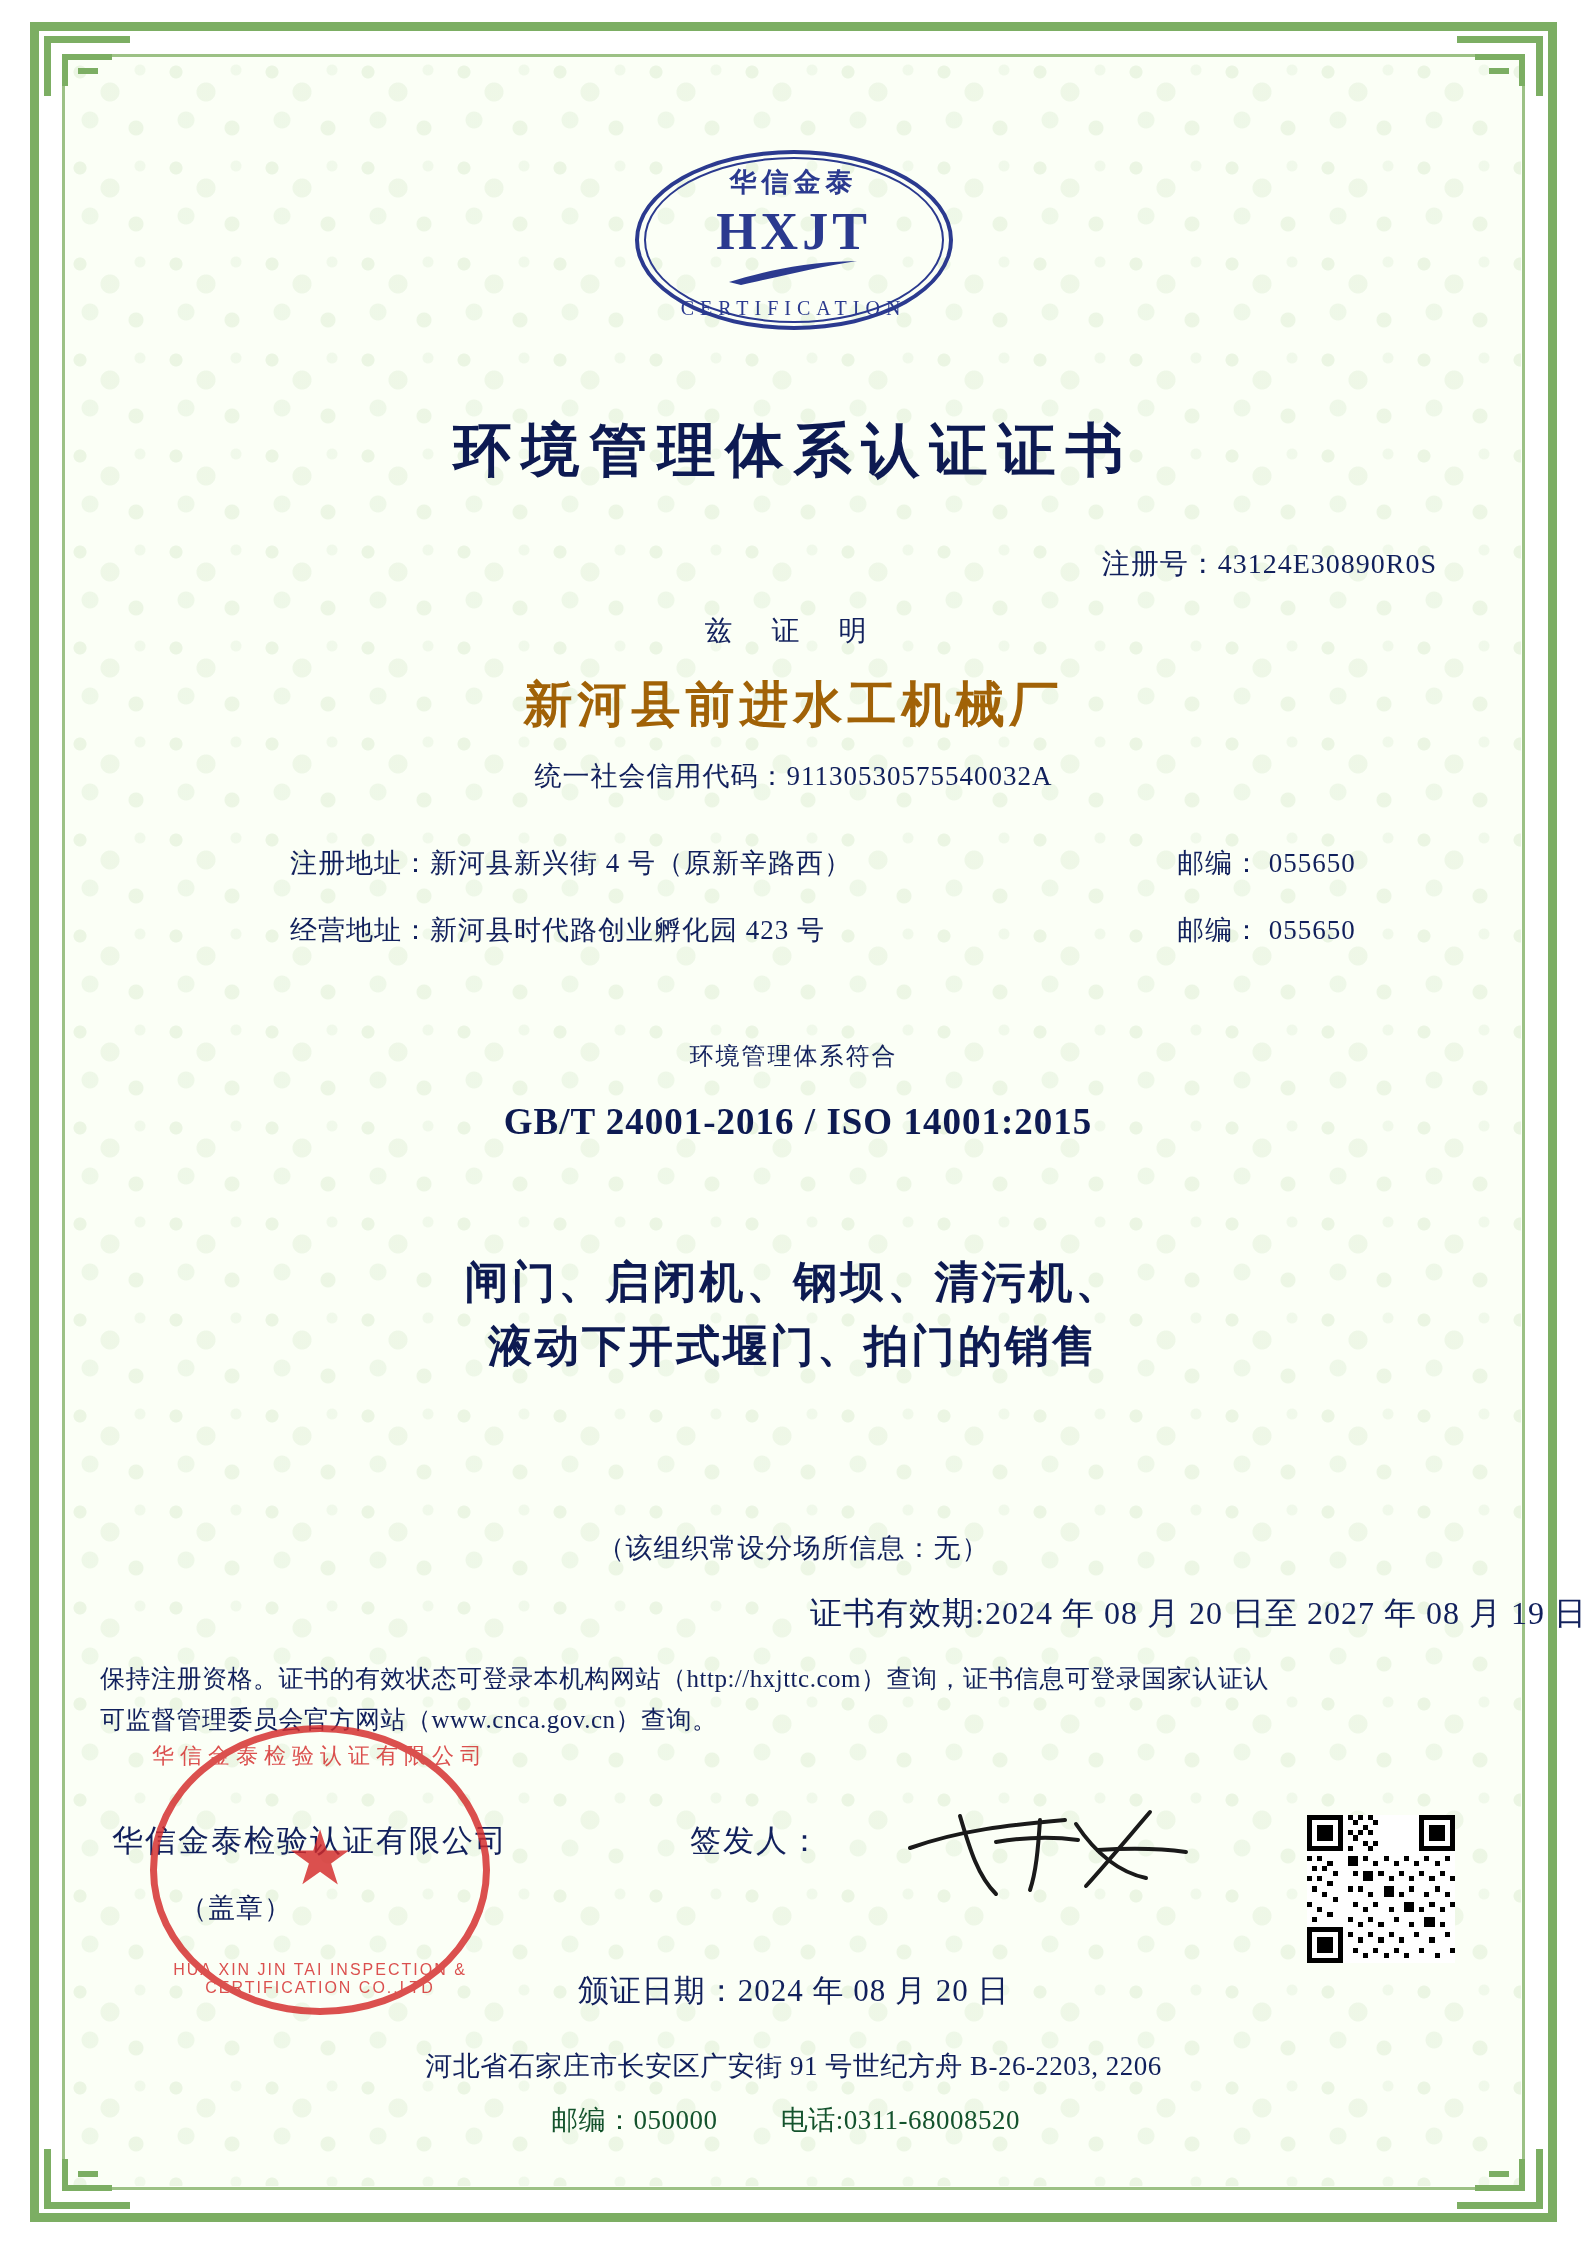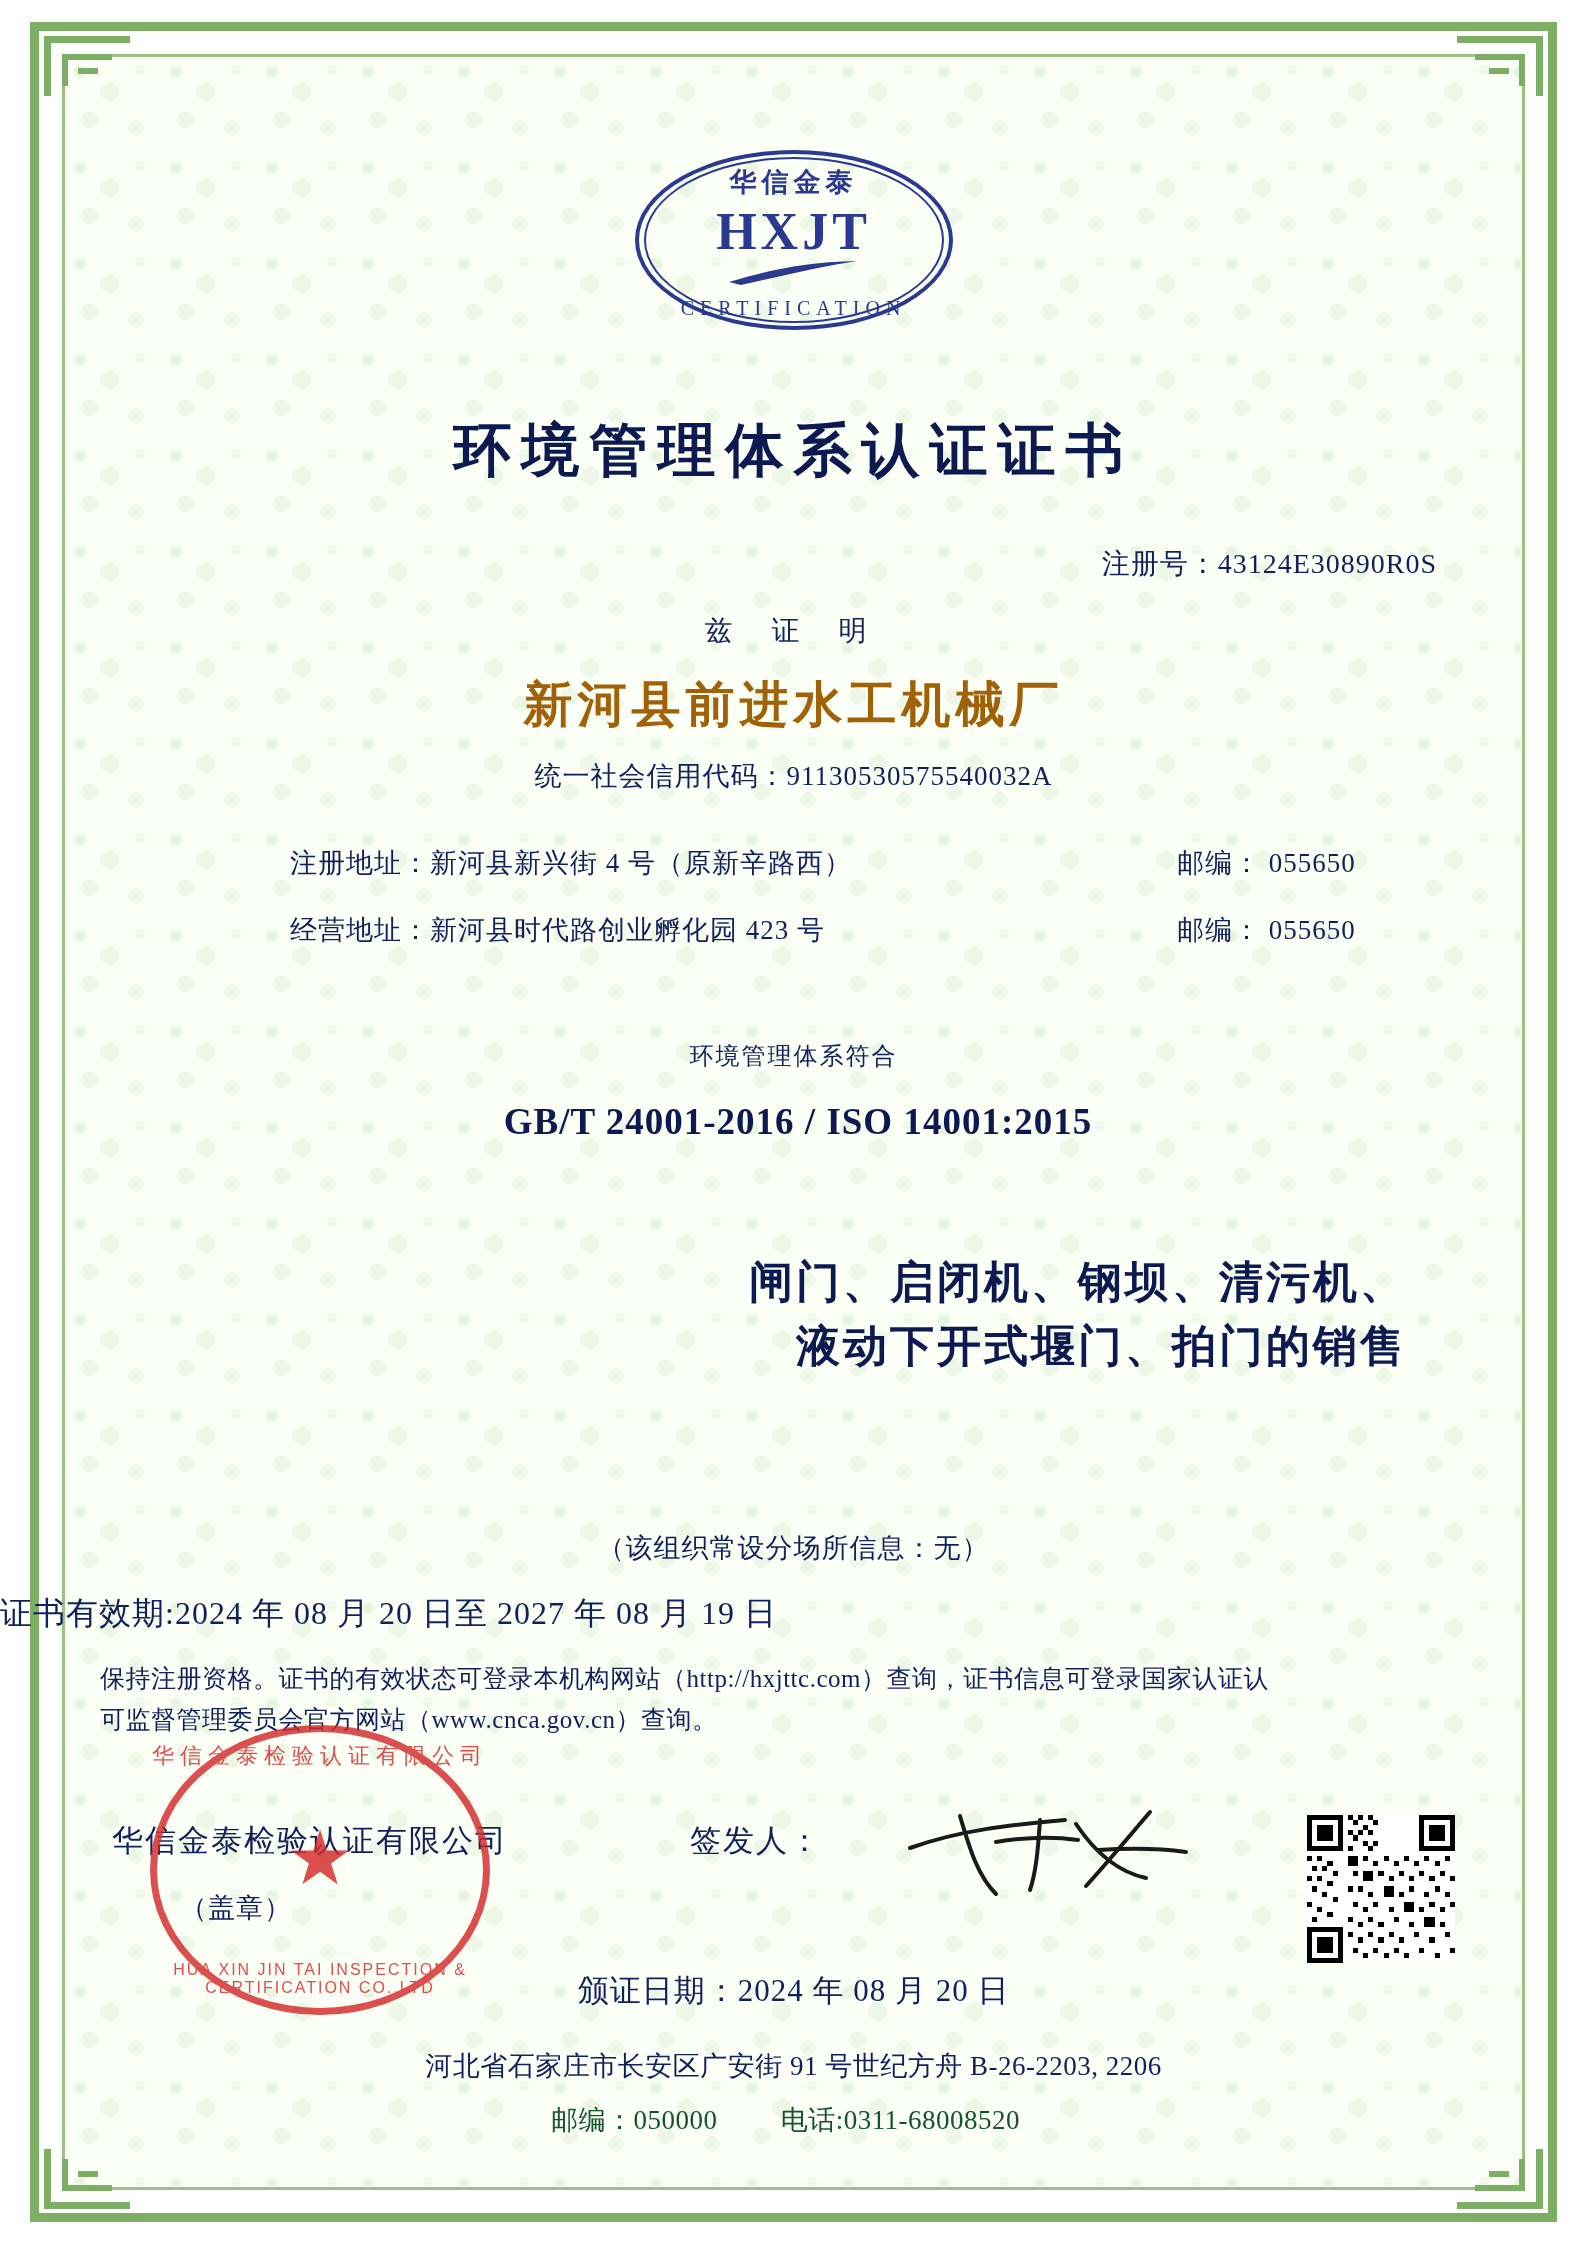--- a/index.html
+++ b/index.html
@@ -248,21 +248,21 @@
     font-size: 24px;
     color: #11205c;
     letter-spacing: 3px;
   }
 
   .scope-text {
     position: absolute;
     left: 180px;
     right: 180px;
     top: 1250px;
-    text-align: right;
+    text-align: center;
     font-size: 44px;
     font-weight: bold;
     color: #0d1a52;
     line-height: 1.45;
     letter-spacing: 3px;
     font-family: "DejaVu Serif", "Liberation Serif", serif;
   }
 
   .branch-note {
     position: absolute;
@@ -271,21 +271,21 @@
     text-align: center;
     font-size: 27px;
     color: #11205c;
     letter-spacing: 1px;
   }
 
   .validity {
     position: absolute;
     left: 0; right: 0;
     top: 1592px;
-    text-align: left;
+    text-align: right;
     font-size: 32px;
     color: #11205c;
     letter-spacing: 1px;
   }
 
   .note {
     position: absolute;
     left: 100px;
     right: 100px;
     top: 1658px;

